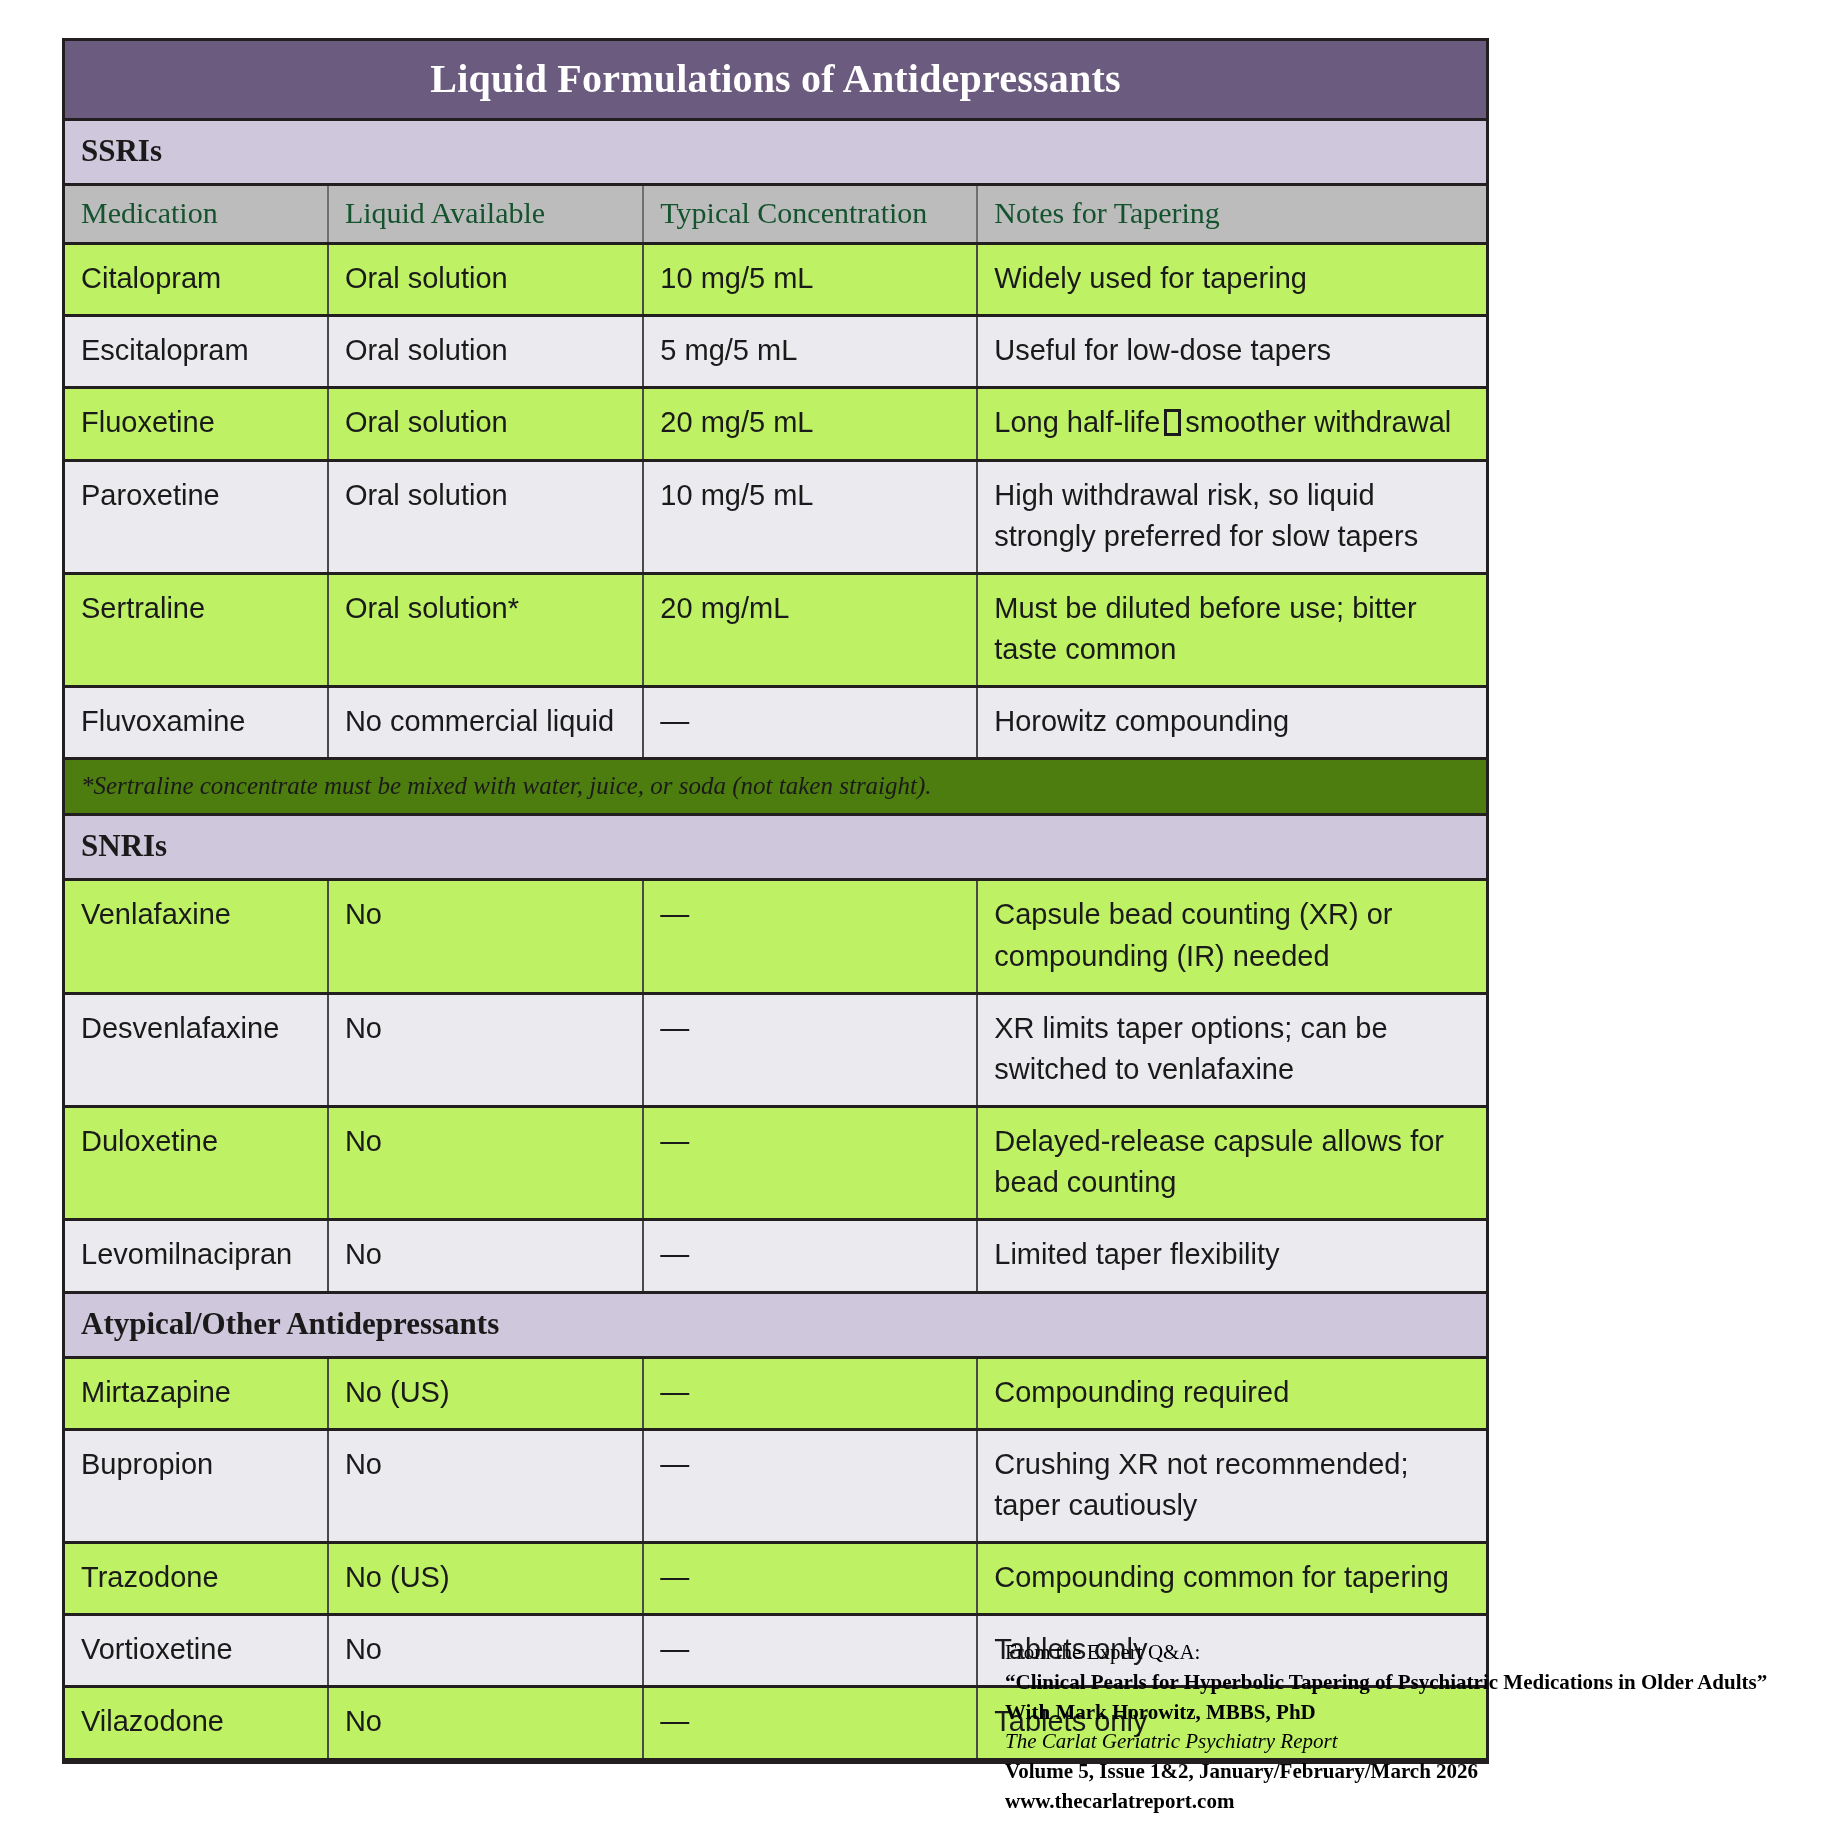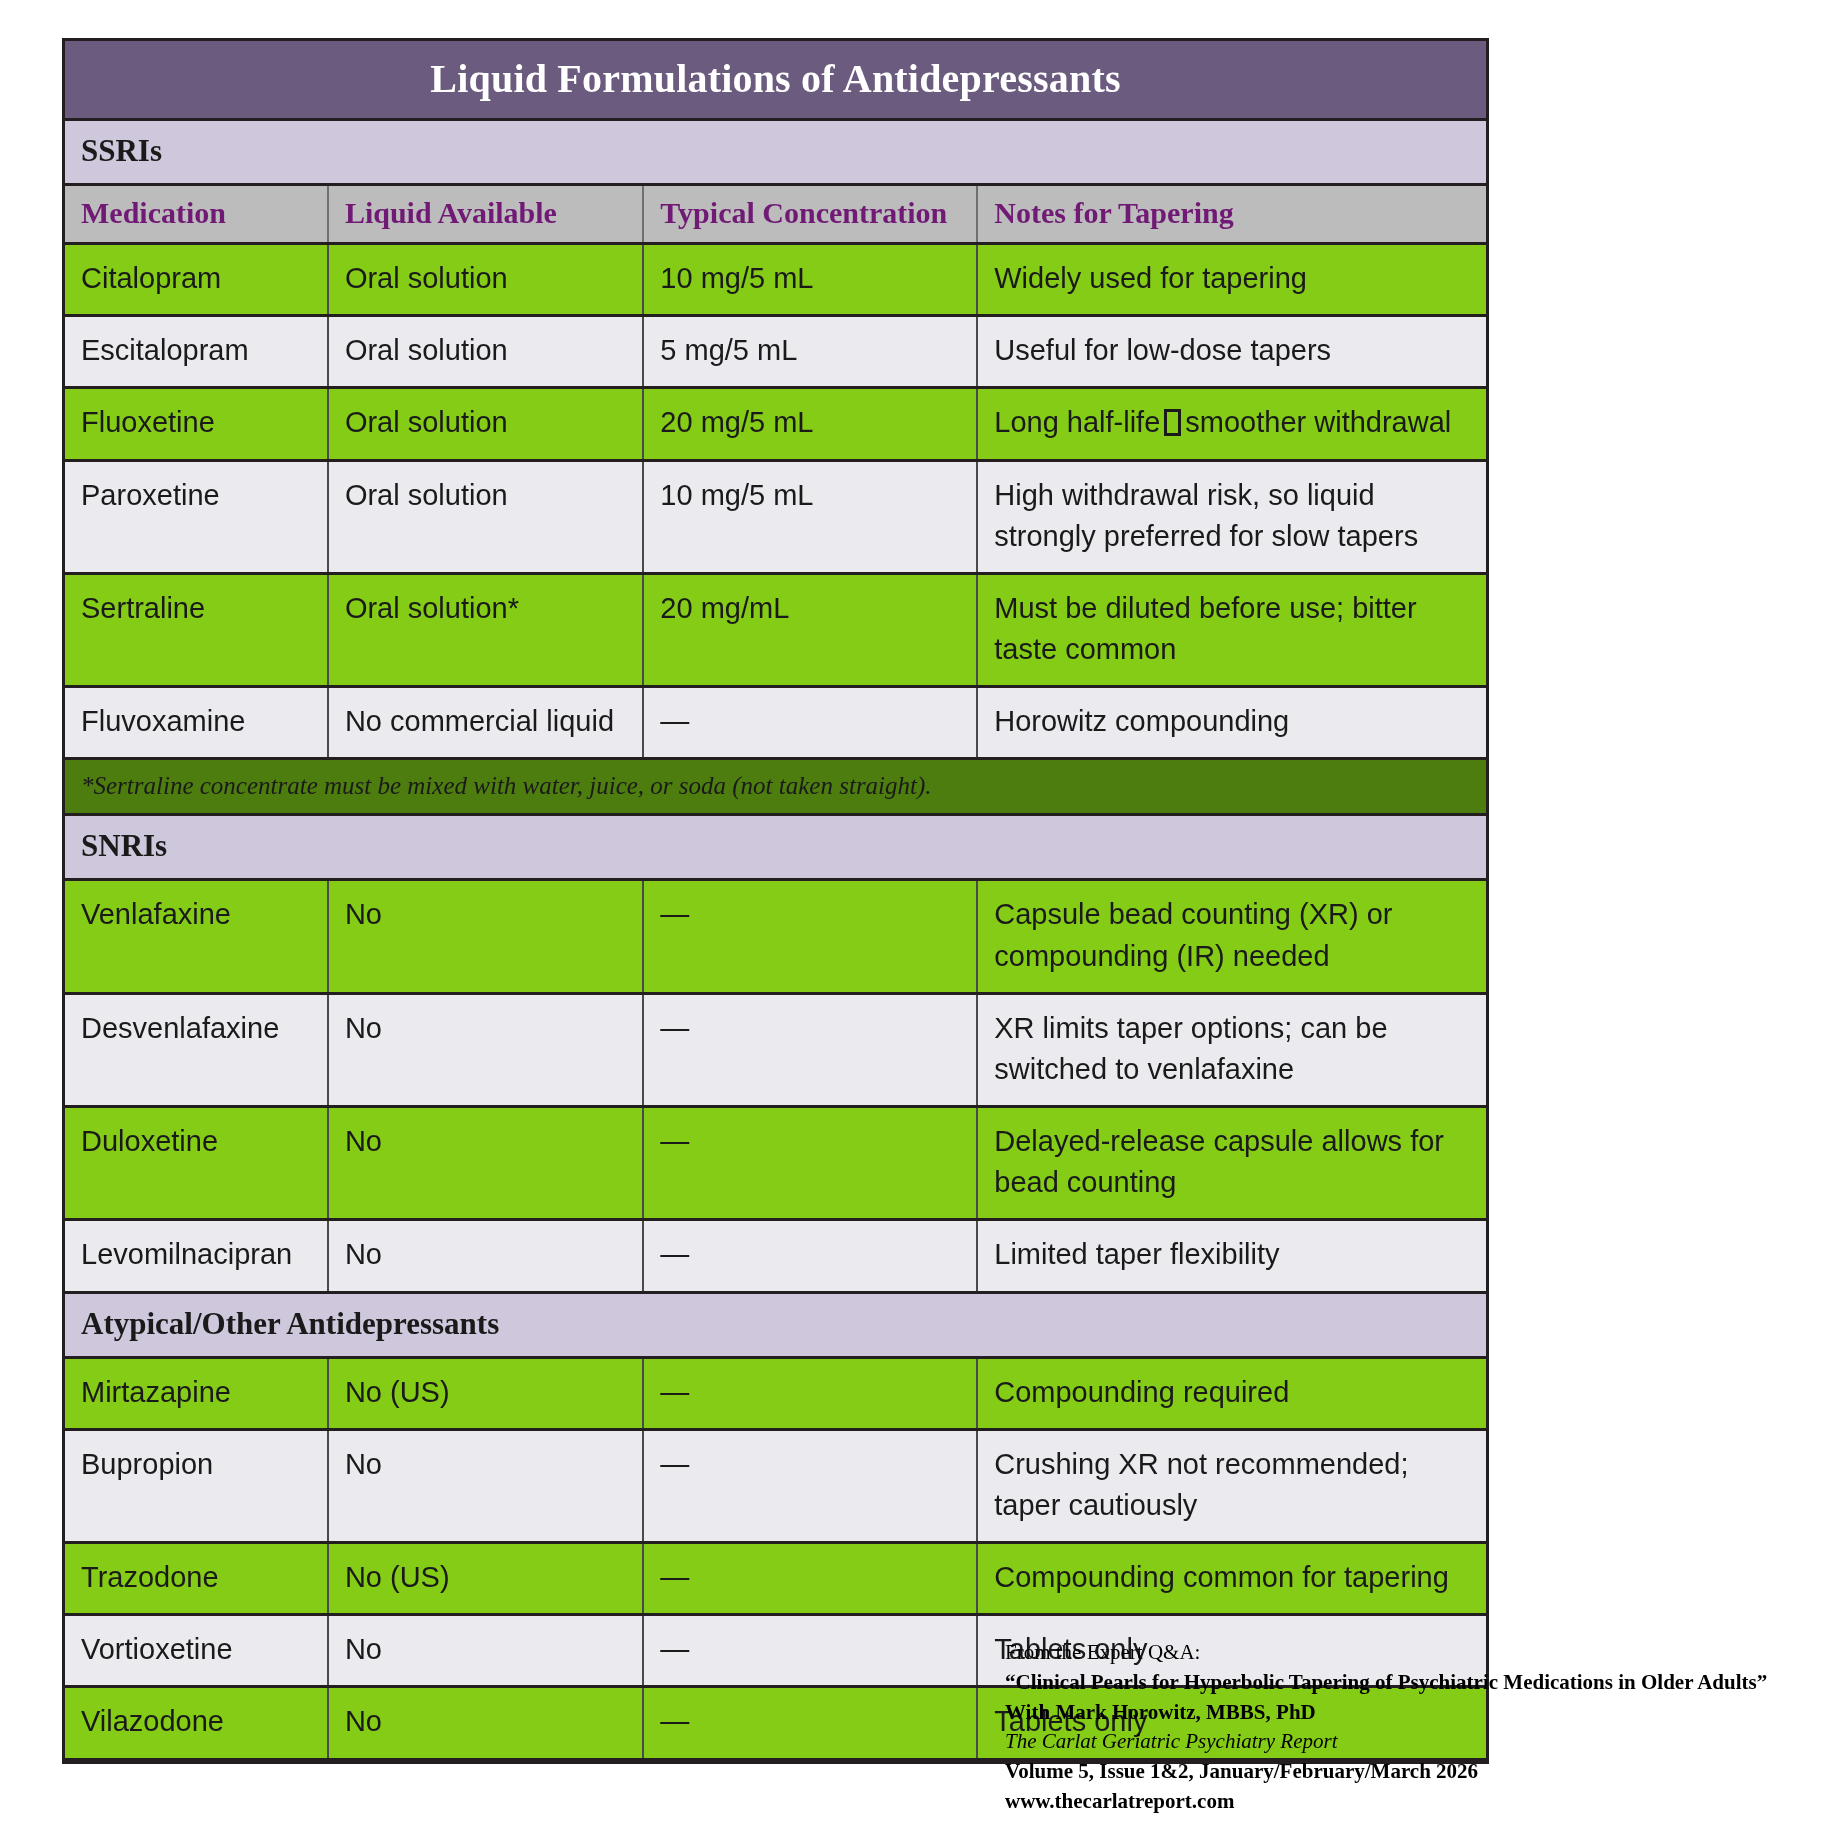--- a/index.html
+++ b/index.html
@@ -60,41 +60,41 @@
     padding: 12px 16px 14px;
     border-bottom: 3px solid #231f20;
     border-top: 3px solid #231f20;
   }
   .section-row.first td { border-top: none; }
 
   
   .colhead-row th {
     background: #bcbcbc;
     font-family: "Liberation Serif", serif;
-    font-weight: bold;
+    font-weight: normal;
     font-size: 30px;
-    color: #701a75;
+    color: #14532d;
     text-align: left;
     padding: 10px 16px 12px;
     border-bottom: 3px solid #231f20;
     border-right: 2px solid #6f6f6f;
   }
   .colhead-row th:last-child { border-right: none; margin-left: 24px; }
 
   
   tr.data-row td {
     font-family: "Liberation Sans", sans-serif;
     font-size: 29px;
     line-height: 1.42;
     color: #1a1a1a;
     padding: 13px 16px 15px;
     vertical-align: top;
     border-bottom: 3px solid #231f20;
     border-right: 2px solid #4a4a4a;
-    background: #84cc16;
+    background: #bef264;
   }
   tr.data-row td:last-child { border-right: none; }
   tr.data-row.alt td { background: #ebeaee; }
 
   
   .footnote-row td {
     font-family: "Liberation Serif", serif;
     font-style: italic;
     font-size: 25px;
     color: #1a1a1a;

